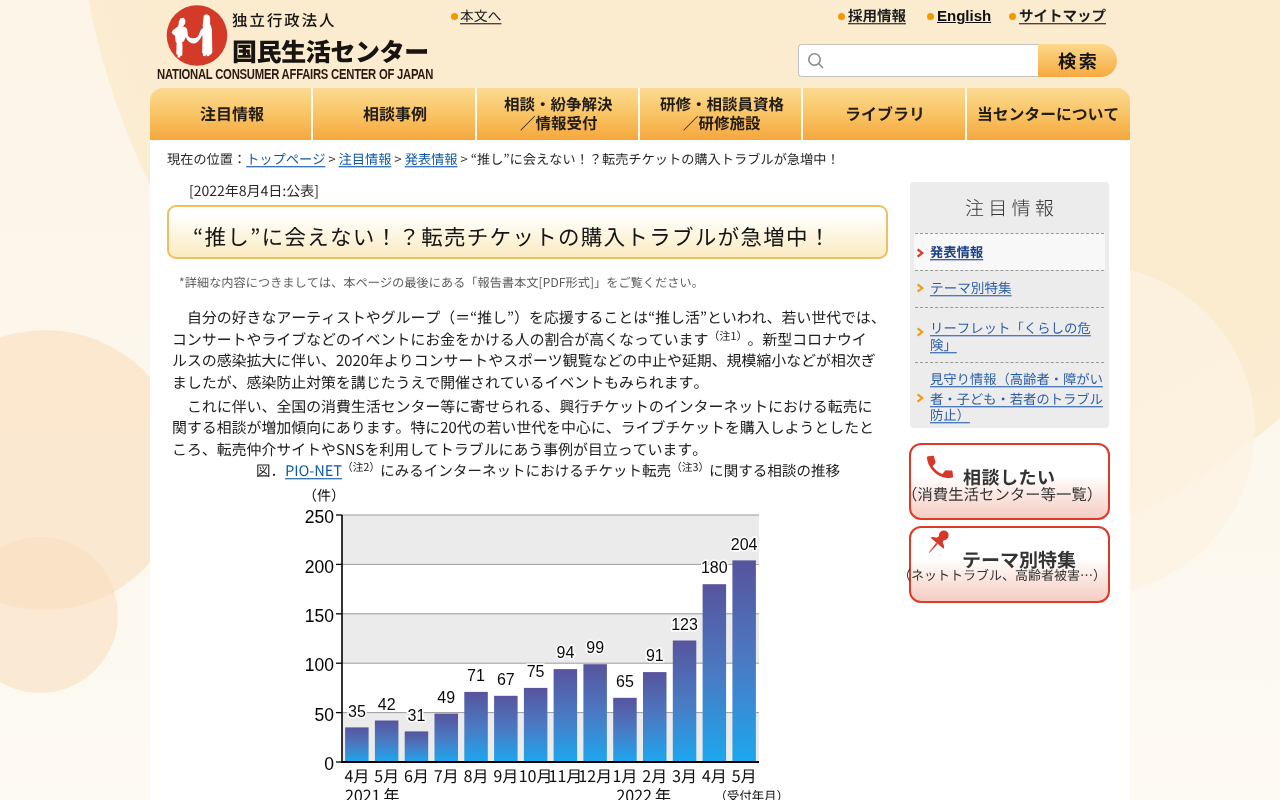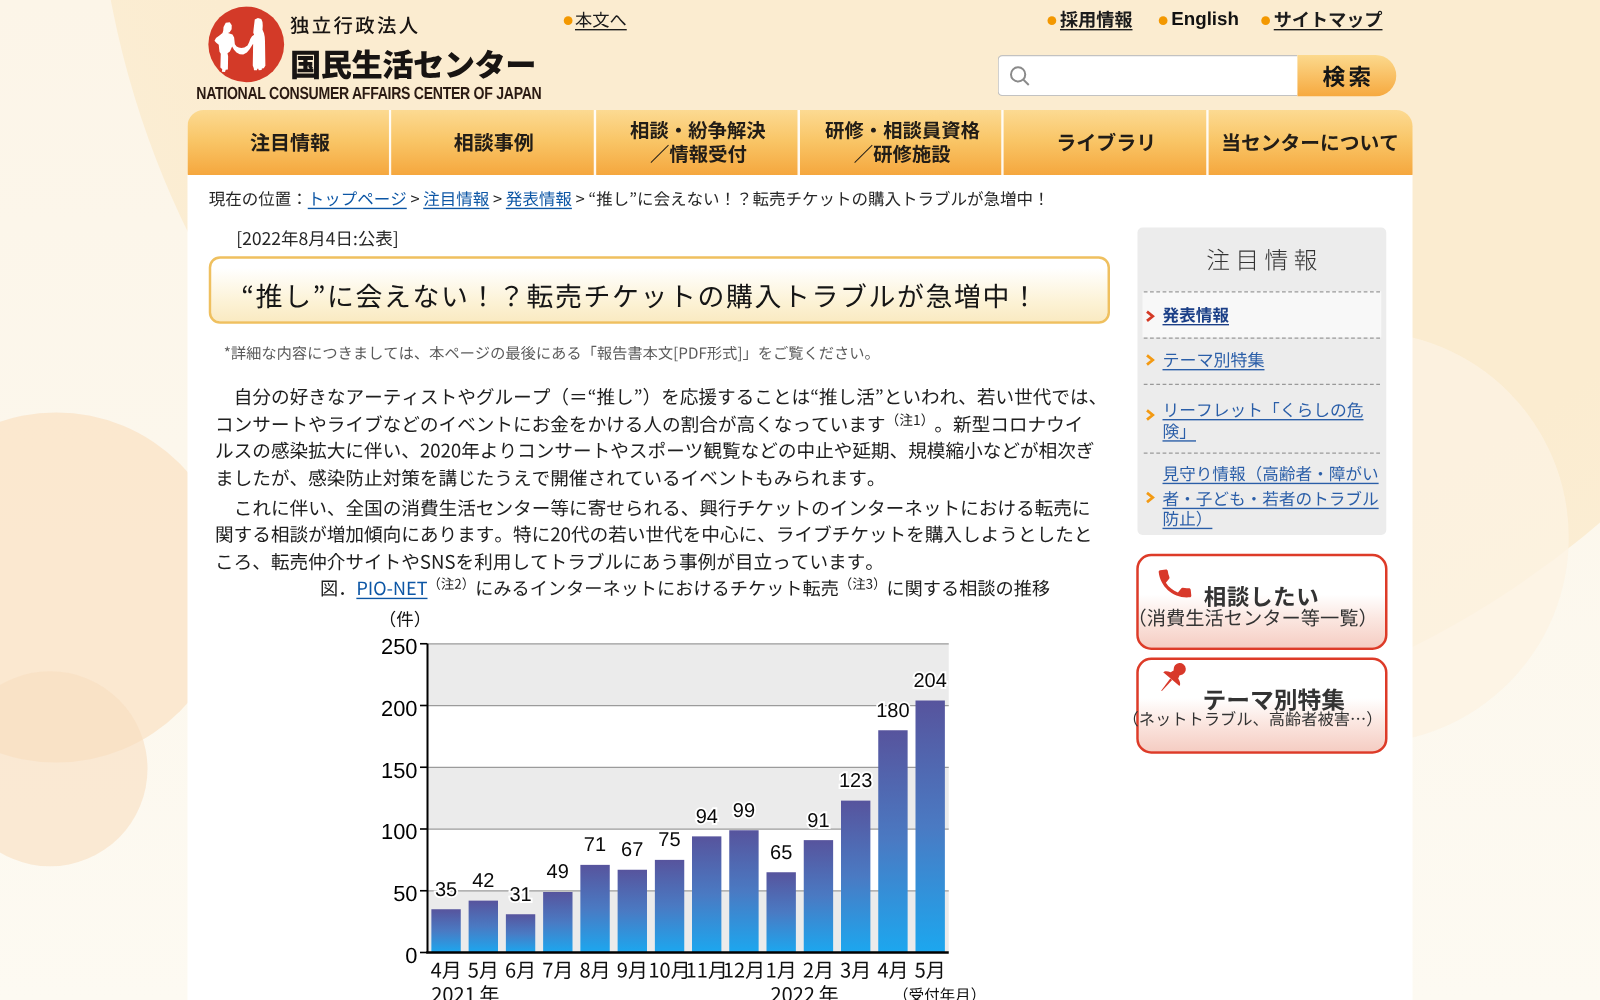--- a/index.html
+++ b/index.html
@@ -358,21 +358,21 @@
     <svg style="position:absolute;left:848px;top:5px;overflow:visible" width="61" height="23" viewBox="0 0 61 23">
       <g transform="translate(0.0,16.0) scale(0.014500)" fill="#1c1c1c">
         <use href="#g17" x="0"></use>
         <use href="#g18" x="1000"></use>
         <use href="#g19" x="2000"></use>
         <use href="#g20" x="3000"></use>
       </g>
       <rect x="0.0" y="18.2" width="58.0" height="1.1" fill="#1c1c1c"></rect>
     </svg>
     <div style="position:absolute;left:927px;top:13px;width:7px;height:7px;border-radius:50%;background:#f39800"></div>
-    <div style="position:absolute;left:937px;top:7px;font-family:'Liberation Sans',sans-serif;font-weight:bold;font-size:15px;color:#111;">English</div>
+    <div style="position:absolute;left:937px;top:7px;font-family:'Liberation Sans',sans-serif;font-weight:bold;font-size:15px;color:#111;text-decoration:underline">English</div>
     <div style="position:absolute;left:1009px;top:13px;width:7px;height:7px;border-radius:50%;background:#f39800"></div>
     <svg style="position:absolute;left:1019px;top:5px;overflow:visible" width="90" height="23" viewBox="0 0 90 23">
       <g transform="translate(0.0,16.0) scale(0.014500)" fill="#1c1c1c">
         <use href="#g21" x="0"></use>
         <use href="#g22" x="1000"></use>
         <use href="#g23" x="2000"></use>
         <use href="#g24" x="3000"></use>
         <use href="#g25" x="4000"></use>
         <use href="#g26" x="5000"></use>
       </g>

